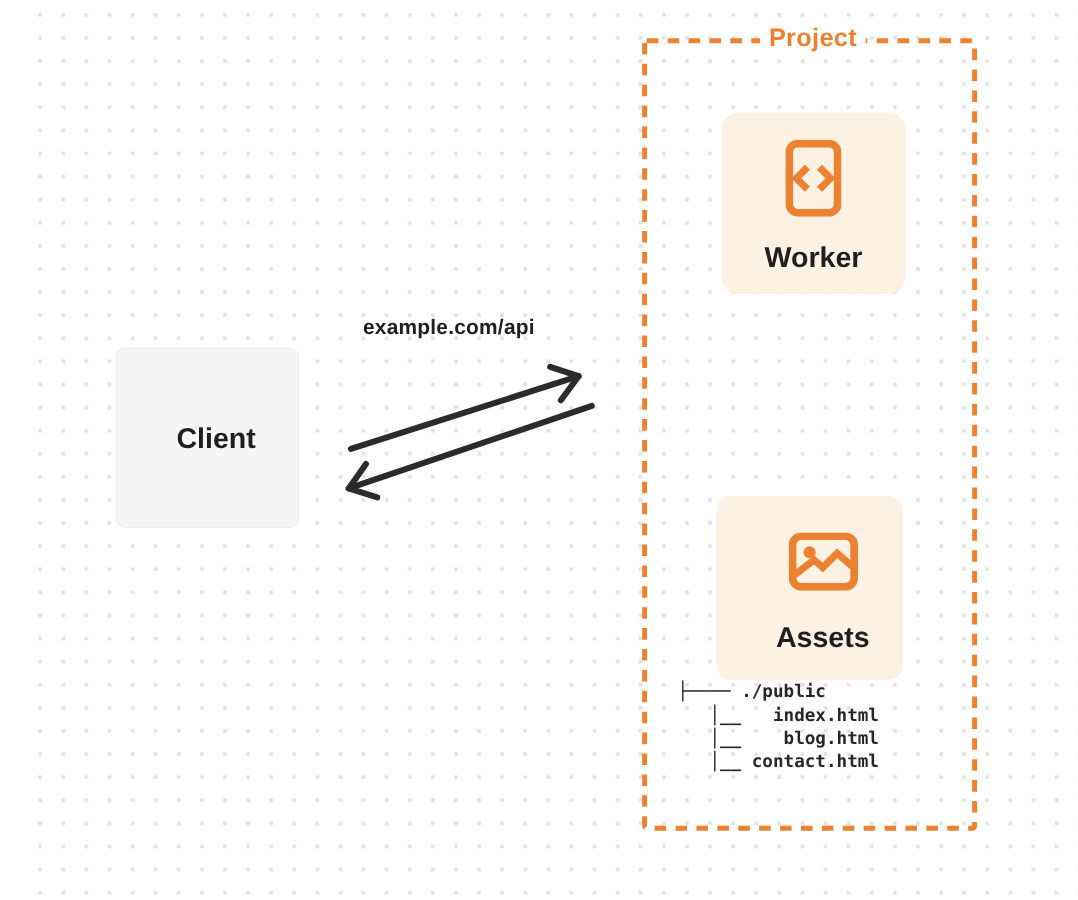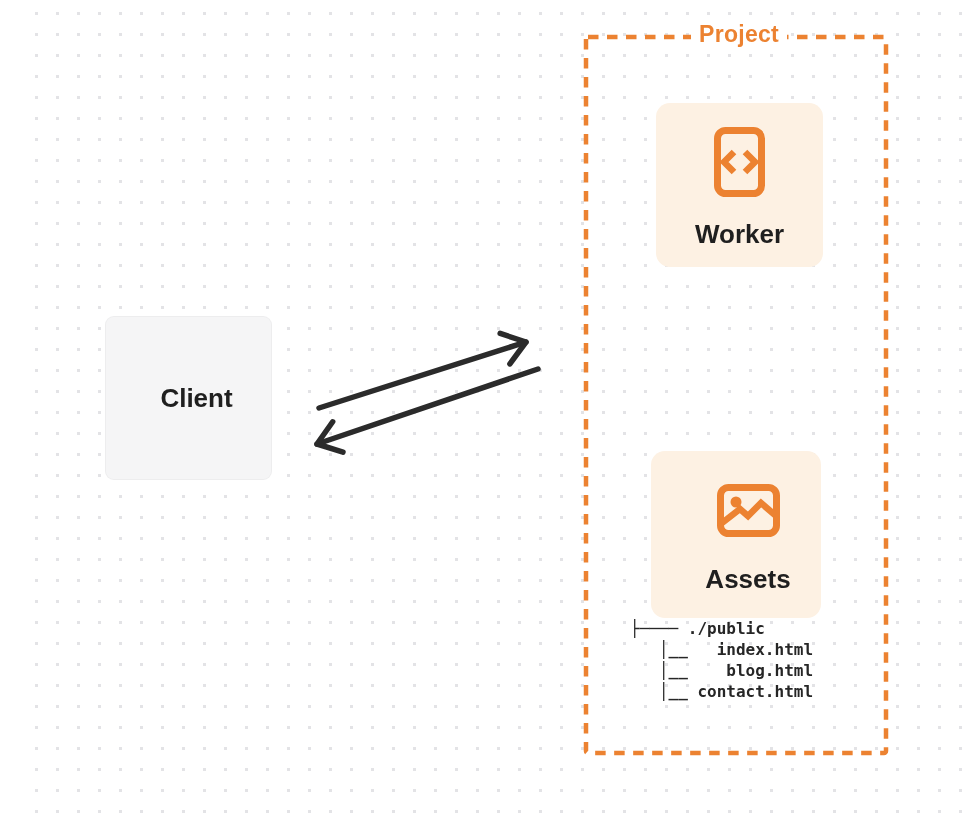--- a/index.html
+++ b/index.html
@@ -84,21 +84,21 @@
     z-index:2;
   }
   .card.worker{left:632px;top:103px;width:167px;height:164px;padding-top:24px;}
   .card.worker .card-icon{margin-bottom:22px;}
   .card.assets{left:627px;top:451px;width:170px;height:167px;padding-top:33px;padding-left:24px;}
   .card.assets .card-icon{margin-bottom:27px;}
   .accent-stroke{stroke:var(--accent,#EC8231);fill:none;}
   .accent-fill{fill:var(--accent,#EC8231);}
   .file-tree{
     position:absolute;
-    left:606px;top:618px;
+    left:592px;top:618px;
     margin:0;
     font-family:"DejaVu Sans Mono", monospace;
     font-size:16px;
     line-height:21px;
     font-weight:bold;
     color:#262626;
     z-index:2;
     white-space:pre;
   }
 </style>
@@ -117,20 +117,21 @@
     <line x1="295" y1="408" x2="502" y2="342" class="arrow-stroke" marker-end="url(#ah)"></line>
     <line x1="514" y1="369" x2="293" y2="444" class="arrow-stroke" marker-end="url(#ah)"></line>
   </svg>
 
   <div class="project-title">Project</div>
 
   <div class="client-box">
     <span class="node-label">Client</span>
   </div>
 
+  <div class="request-label">example.com/api</div>
 
   <div class="card worker">
     <svg class="card-icon" width="51" height="70" viewBox="0 0 51 70" aria-hidden="true">
       <rect x="3.5" y="3.5" width="44" height="63" rx="8" class="accent-stroke" stroke-width="7"></rect>
       <path d="M20,25 L10,35 L20,45" class="accent-stroke" stroke-width="6.5"></path>
       <path d="M31,25 L41,35 L31,45" class="accent-stroke" stroke-width="6.5"></path>
     </svg>
     <span class="node-label">Worker</span>
   </div>
 

